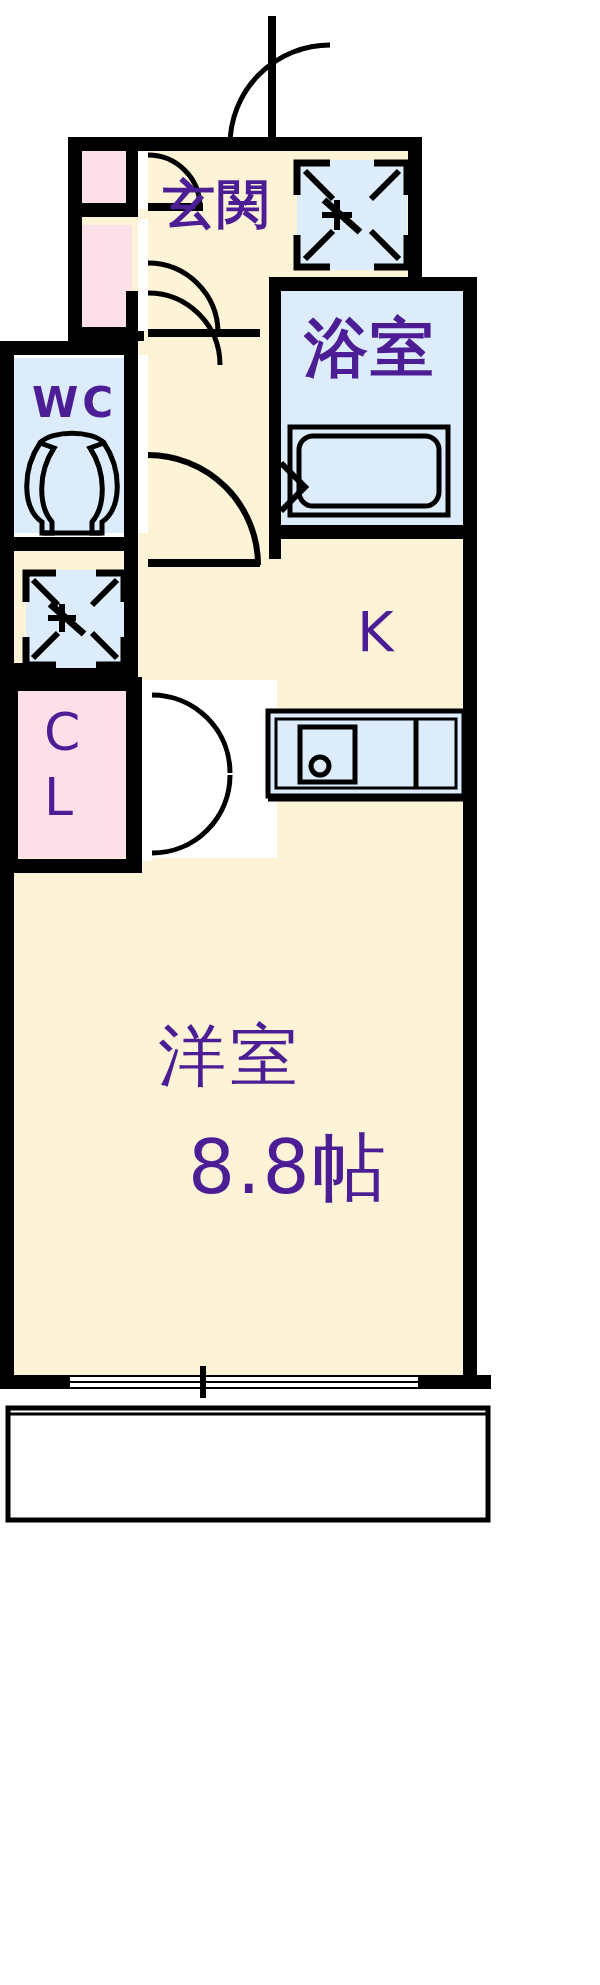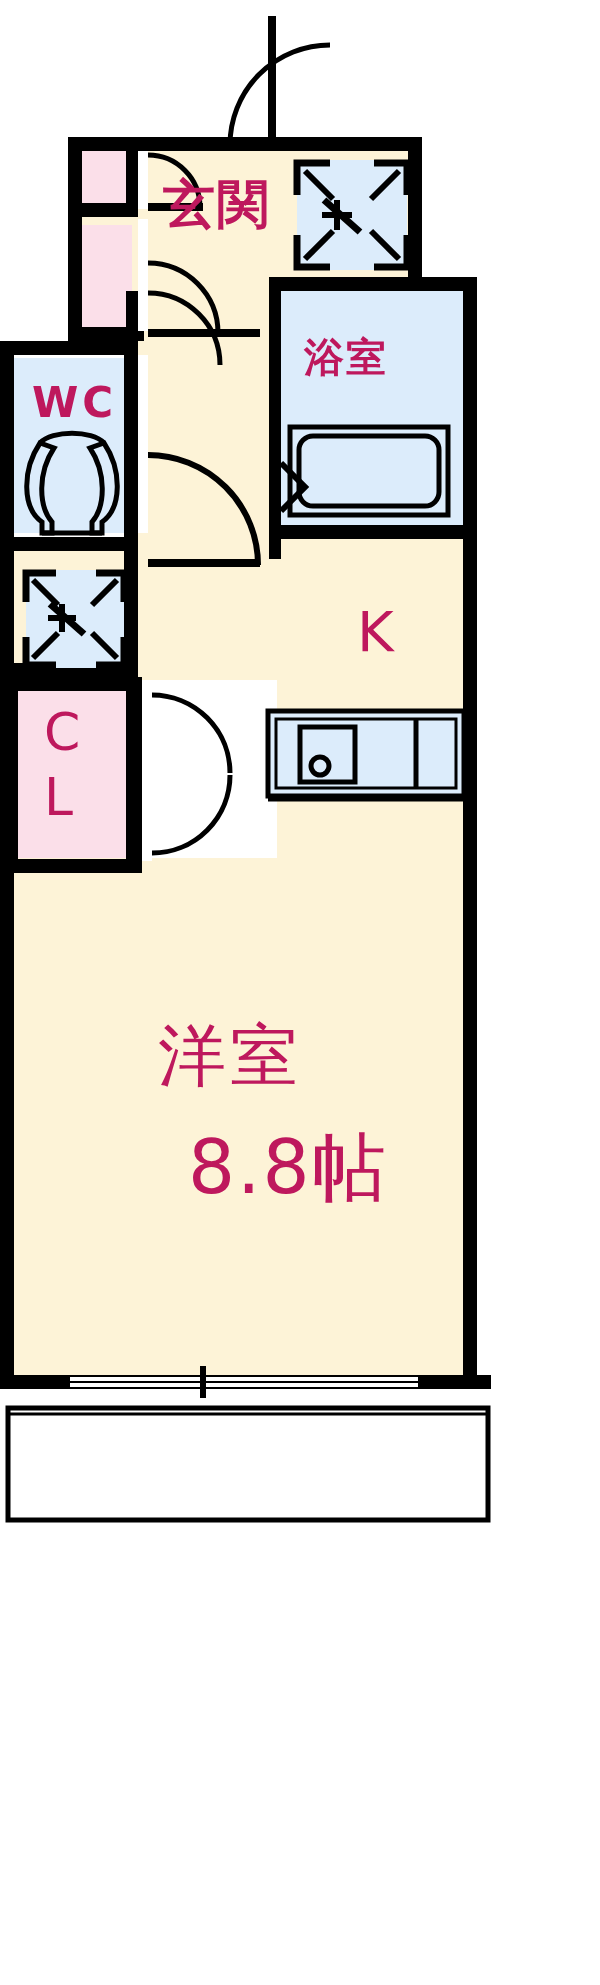--- a/index.html
+++ b/index.html
@@ -3,21 +3,21 @@
 <meta charset="utf-8">
 <style>
   html,body{margin:0;padding:0;background:#ffffff;}
   body{width:600px;height:1985px;font-family:"Liberation Sans","DejaVu Sans",sans-serif;}
   #plan{position:relative;width:600px;height:1985px;background:#ffffff;overflow:hidden;}
   .room{position:absolute;}
   .fl-cream{background:#fdf3d7;}
   .fl-blue{background:#dcecfb;}
   .fl-pink{background:#fbdfe9;}
   .fl-white{background:#ffffff;}
-  .lbl{position:absolute;color:#be185d;font-weight:700;white-space:nowrap;
+  .lbl{position:absolute;color:#4c1d95;font-weight:700;white-space:nowrap;
        font-family:"DejaVu Sans","Liberation Sans",sans-serif;line-height:1;}
   .svgl{position:absolute;left:0;top:0;width:600px;height:1985px;pointer-events:none;}
 </style>
 </head>
 <body>
 
 <div id="plan">
 
   <div class="room fl-cream" style="left:76px;top:145px;width:345px;height:140px;"></div>
 
@@ -214,21 +214,21 @@
 
     <g>
       <rect x="70" y="1377" width="348" height="10" fill="#fff"></rect>
       <line x1="70" y1="1382" x2="418" y2="1382" stroke="#000" stroke-width="2"></line>
       <rect x="200" y="1366" width="6" height="32" fill="#000"></rect>
     </g>
   </svg>
 
   <div class="lbl" style="left:163px;top:178px;font-size:52px;letter-spacing:2px;">玄関</div>
 
-  <div class="lbl" style="left:304px;top:337px;font-size:40px;letter-spacing:2px;">浴室</div>
+  <div class="lbl" style="left:304px;top:316px;font-size:64px;letter-spacing:2px;">浴室</div>
 
   <div class="lbl" style="left:32px;top:382px;font-size:42px;letter-spacing:4px;font-weight:700;">WC</div>
 
   <div class="lbl" style="left:44px;top:700px;font-size:52px;font-weight:400;line-height:1.25;">
     <span>C<br>L</span>
   </div>
 
   <div class="lbl" style="left:357px;top:604px;font-size:56px;font-weight:400;">K</div>
 
   <div class="lbl" style="left:158px;top:1022px;font-size:68px;letter-spacing:4px;font-weight:400;text-align:right;">洋室</div>

